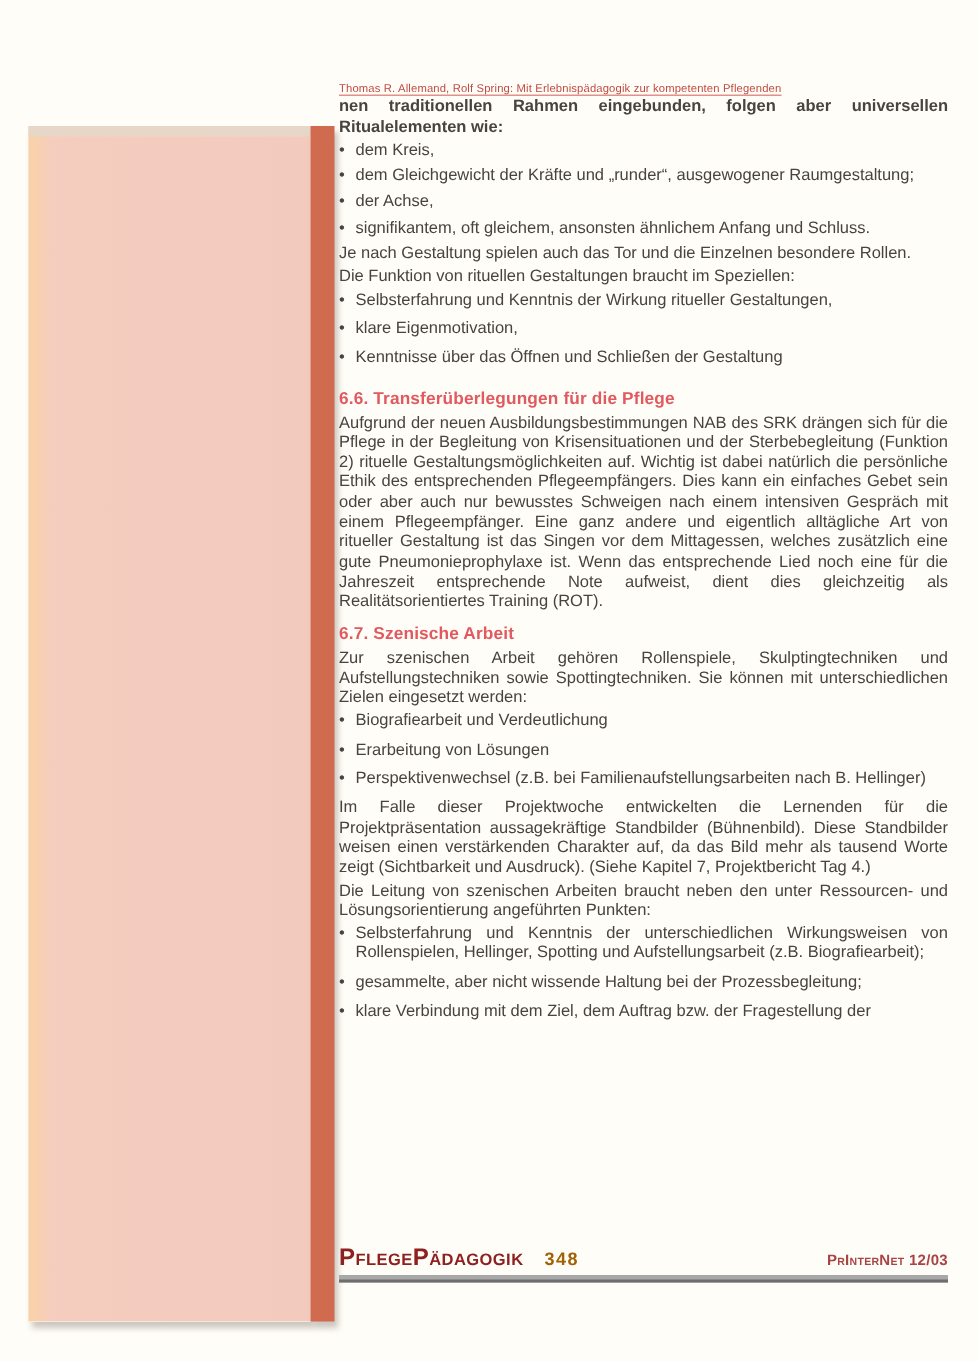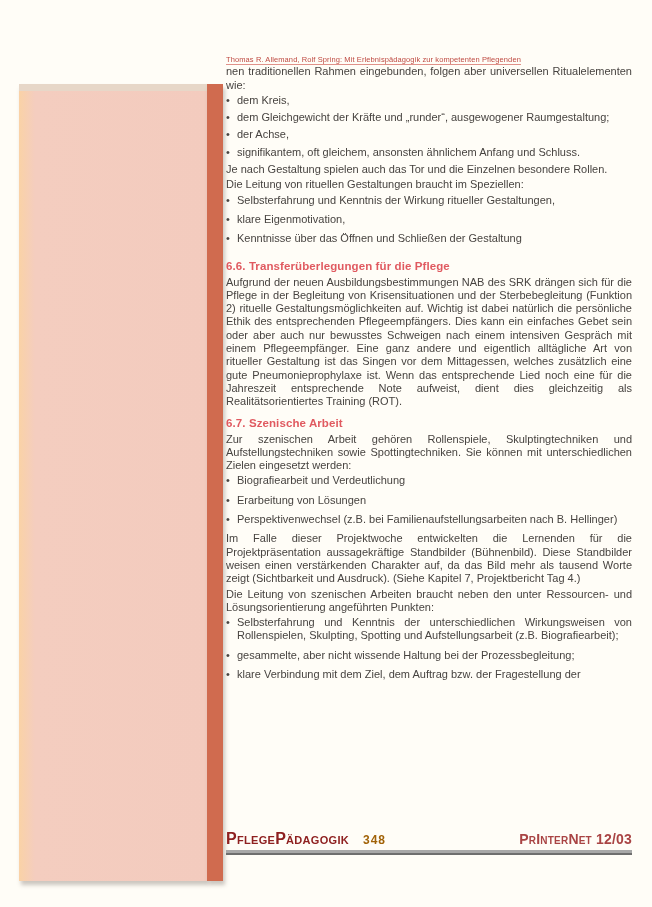--- a/index.html
+++ b/index.html
@@ -28,21 +28,21 @@
     position:absolute;left:226px;top:52px;width:406px;
     color:#474340;font-size:11px;line-height:13.3px;
   }
   .running-head{
     display:inline-block;
     font-size:7.5px;line-height:9px;color:#bf4a42;
     border-bottom:1.5px solid #e09189;padding-bottom:0;
     letter-spacing:.1px;
   }
   p.para{margin:0 0 2px 0;text-align:justify;}
-  .first{margin-top:17px;}
+  .first{margin-top:17px;font-weight:bold;}
   .gap-top{margin-top:13px;}
   .gap-top-sm{margin-top:8px;}
   ul.bullets{list-style:none;margin:2px 0 0 0;padding:0;}
   ul.bullets li{
     display:flex;margin:0 0 4px 0;text-align:justify;
   }
   ul.bullets.spaced li{margin-bottom:6px;}
   ul.bullets li::before{
     content:"\2022";flex:0 0 11px;
   }
@@ -62,21 +62,21 @@
   .brand{
     font-variant:small-caps;font-weight:bold;font-size:16px;line-height:18px;
     color:#8e2020;letter-spacing:.3px;
   }
   .pagenum{
     font-weight:bold;font-size:12px;color:#a16207;margin-left:14px;
     letter-spacing:1px;
   }
   .brand-left{display:flex;align-items:baseline;}
   .journal{
-    font-variant:small-caps;font-size:14px;color:#a94444;font-weight:bold;
+    font-variant:small-caps;font-size:10px;color:#a94444;font-weight:bold;
     letter-spacing:.2px;
   }
   .rule{
     margin-top:2px;height:3px;background:#a8a8a8;border-bottom:2px solid #6e6e6e;
   }
 </style>
 </head>
 <body>
 
 <div class="band-pink">
@@ -100,21 +100,21 @@
     <li>
         <span>der Achse,</span>
       </li>
     <li>
         <span>signifikantem, oft gleichem, ansonsten ähnlichem Anfang und Schluss.</span>
       </li>
   </ul>
 
   <p class="para gap-top-sm">Je nach Gestaltung spielen auch das Tor und die Einzelnen besondere Rollen.</p>
 
-  <p class="para gap-top">Die Leitung von rituellen Gestaltungen braucht im Speziellen:</p>
+  <p class="para gap-top">Die Funktion von rituellen Gestaltungen braucht im Speziellen:</p>
 
   <ul class="bullets spaced">
     <li>
         <span>Selbsterfahrung und Kenntnis der Wirkung ritueller Gestaltungen,</span>
       </li>
     <li>
         <span>klare Eigenmotivation,</span>
       </li>
     <li>
         <span>Kenntnisse über das Öffnen und Schließen der Gestaltung</span>
@@ -137,21 +137,21 @@
     <li>
         <span>Perspektivenwechsel (z.B. bei Familienaufstellungsarbeiten nach B. Hellinger)</span>
       </li>
   </ul>
 
   <p class="para gap-top">Im Falle dieser Projektwoche entwickelten die Lernenden für die Projektpräsentation aussagekräftige Standbilder (Bühnenbild). Diese Standbilder weisen einen verstärkenden Charakter auf, da das Bild mehr als tausend Worte zeigt (Sichtbarkeit und Ausdruck). (Siehe Kapitel 7, Projektbericht Tag 4.)</p>
   <p class="para">Die Leitung von szenischen Arbeiten braucht neben den unter Ressourcen- und Lösungsorientierung angeführten Punkten:</p>
 
   <ul class="bullets spaced">
     <li>
-        <span>Selbsterfahrung und Kenntnis der unterschiedlichen Wirkungsweisen von Rollenspielen, Skulpting, Spotting und Aufstellungsarbeit (z.B. Biografiearbeit);</span>
+        <span>Selbsterfahrung und Kenntnis der unterschiedlichen Wirkungsweisen von Rollenspielen, Hellinger, Spotting und Aufstellungsarbeit (z.B. Biografiearbeit);</span>
       </li>
     <li>
         <span>gesammelte, aber nicht wissende Haltung bei der Prozessbegleitung;</span>
       </li>
     <li>
         <span>klare Verbindung mit dem Ziel, dem Auftrag bzw. der Fragestellung der</span>
       </li>
   </ul>
 
 </div>

